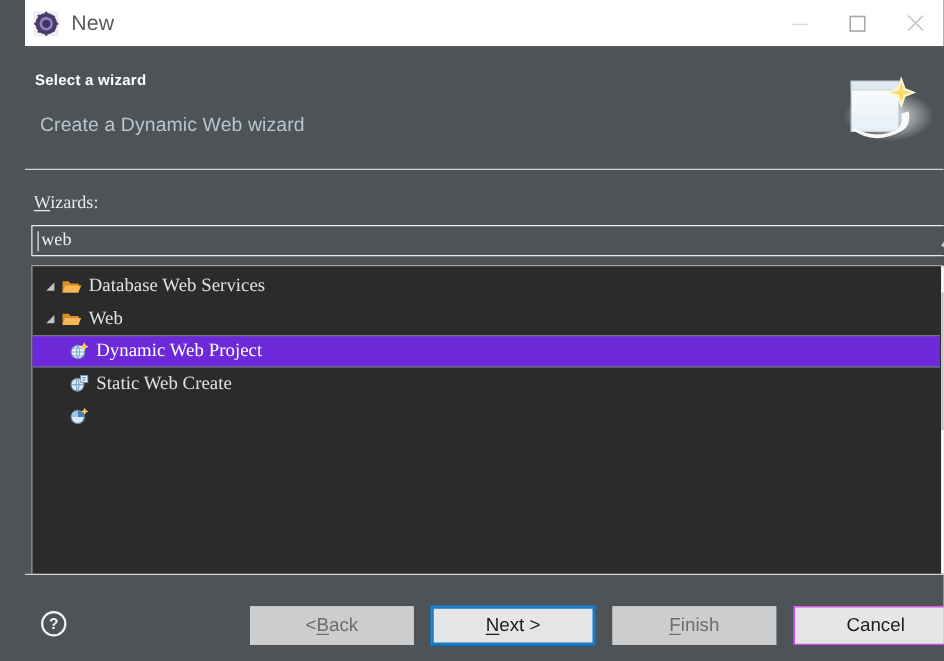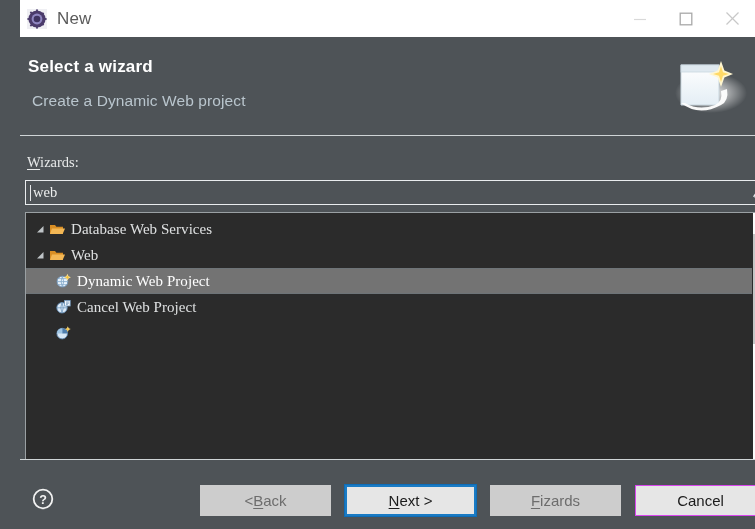--- a/index.html
+++ b/index.html
@@ -66,21 +66,21 @@
     flex: 0 0 auto;
     height: 99px;
     background: #4e5357;
     position: relative;
     border-bottom: 1px solid #cfd4d6;
   }
   .hdr-title {
     position: absolute;
     left: 8px;
     top: 20px;
-    font-size: 17px;
+    font-size: 12px;
     font-weight: bold;
     color: #ffffff;
     letter-spacing: .2px;
   }
   .hdr-sub {
     position: absolute;
     left: 12px;
     top: 55px;
     font-size: 15.5px;
     color: #b9c5cd;
@@ -166,21 +166,21 @@
     position: relative;
   }
   .tree-row {
     height: 26px;
     display: flex;
     align-items: center;
     padding-left: 6px;
     position: relative;
   }
   .tree-row.selected {
-    background: #737373;
+    background: #6d28d9;
     border-top: 1px solid #6e7478;
     border-bottom: 1px solid #6e7478;
     margin-left: -1px;
     margin-right: 0;
     padding-left: 7px;
   }
   .twisty {
     width: 16px;
     height: 16px;
     flex: 0 0 auto;
@@ -327,21 +327,21 @@
         <svg width="15" height="15" viewBox="0 0 15 15">
           <line x1="1.5" y1="1.5" x2="13.5" y2="13.5" stroke="#c8c8c8" stroke-width="1.3"></line>
           <line x1="13.5" y1="1.5" x2="1.5" y2="13.5" stroke="#c8c8c8" stroke-width="1.3"></line>
         </svg>
       </div>
     </div>
   </div>
 
   <div class="header">
     <div class="hdr-title">Select a wizard</div>
-    <div class="hdr-sub">Create a Dynamic Web project</div>
+    <div class="hdr-sub">Create a Dynamic Web wizard</div>
 
     <div class="hdr-banner-icon">
       <svg width="78" height="72" viewBox="0 0 78 72">
         <defs>
           <linearGradient id="pageg" x1="0" y1="0" x2="0" y2="1">
             <stop offset="0" stop-color="#ffffff"></stop>
             <stop offset="1" stop-color="#e4eef5"></stop>
           </linearGradient>
           <radialGradient id="glow" cx="0.5" cy="0.5" r="0.5">
             <stop offset="0" stop-color="#ffffff" stop-opacity="0.95"></stop>
@@ -427,21 +427,21 @@
         <div class="tree-row">
           <div class="row-indent"></div>
           <div class="node-icon">
             <svg width="17" height="16" viewBox="0 0 17 16">
               <circle cx="7" cy="8.8" r="5.2" fill="#dceaf7" stroke="#5f86ad" stroke-width="0.9"></circle>
               <path d="M1.8 8.8 L12.2 8.8 M7 3.6 Q9.5 8.8 7 14 M7 3.6 Q4.5 8.8 7 14" fill="none" stroke="#7098bd" stroke-width="0.8"></path>
               <rect x="9.6" y="1.4" width="5.6" height="5.6" fill="#f4f8fc" stroke="#7098bd" stroke-width="0.8"></rect>
               <path d="M11 3 L13.8 3 M11 4.3 L13.8 4.3 M11 5.6 L12.8 5.6" stroke="#5f86ad" stroke-width="0.7"></path>
             </svg>
           </div>
-          <div class="node-label">Cancel Web Project</div>
+          <div class="node-label">Static Web Create</div>
         </div>
 
         <div class="tree-row">
           <div class="row-indent"></div>
           <div class="node-icon">
             <svg width="17" height="16" viewBox="0 0 17 16">
               <circle cx="7.2" cy="8.6" r="5.3" fill="#d8e8f6" stroke="#5f86ad" stroke-width="0.9"></circle>
               <path d="M7.2 3.3 A5.3 5.3 0 0 1 12.5 8.6 L7.2 8.6 Z" fill="#4f7fae"></path>
               <path d="M7.2 8.6 L1.9 8.6 A5.3 5.3 0 0 1 7.2 3.3 Z" fill="#9ec4e3"></path>
               <path d="M12.8 1.2 L13.7 3.2 L15.7 4.1 L13.7 5 L12.8 7 L11.9 5 L9.9 4.1 L11.9 3.2 Z" fill="#ffe08a"></path>
@@ -485,21 +485,21 @@
           <span>ack</span>
       </div>
       <div class="btn focused">
         <span></span>
           <span class="mn">N</span>
           <span>ext &gt;</span>
       </div>
       <div class="btn">
         <span></span>
           <span class="mn">F</span>
-          <span>izards</span>
+          <span>inish</span>
       </div>
       <div class="btn enabled">
         <span>Cancel</span>
       </div>
     </div>
   </div>
 
 </div>
 
 </body></html>

